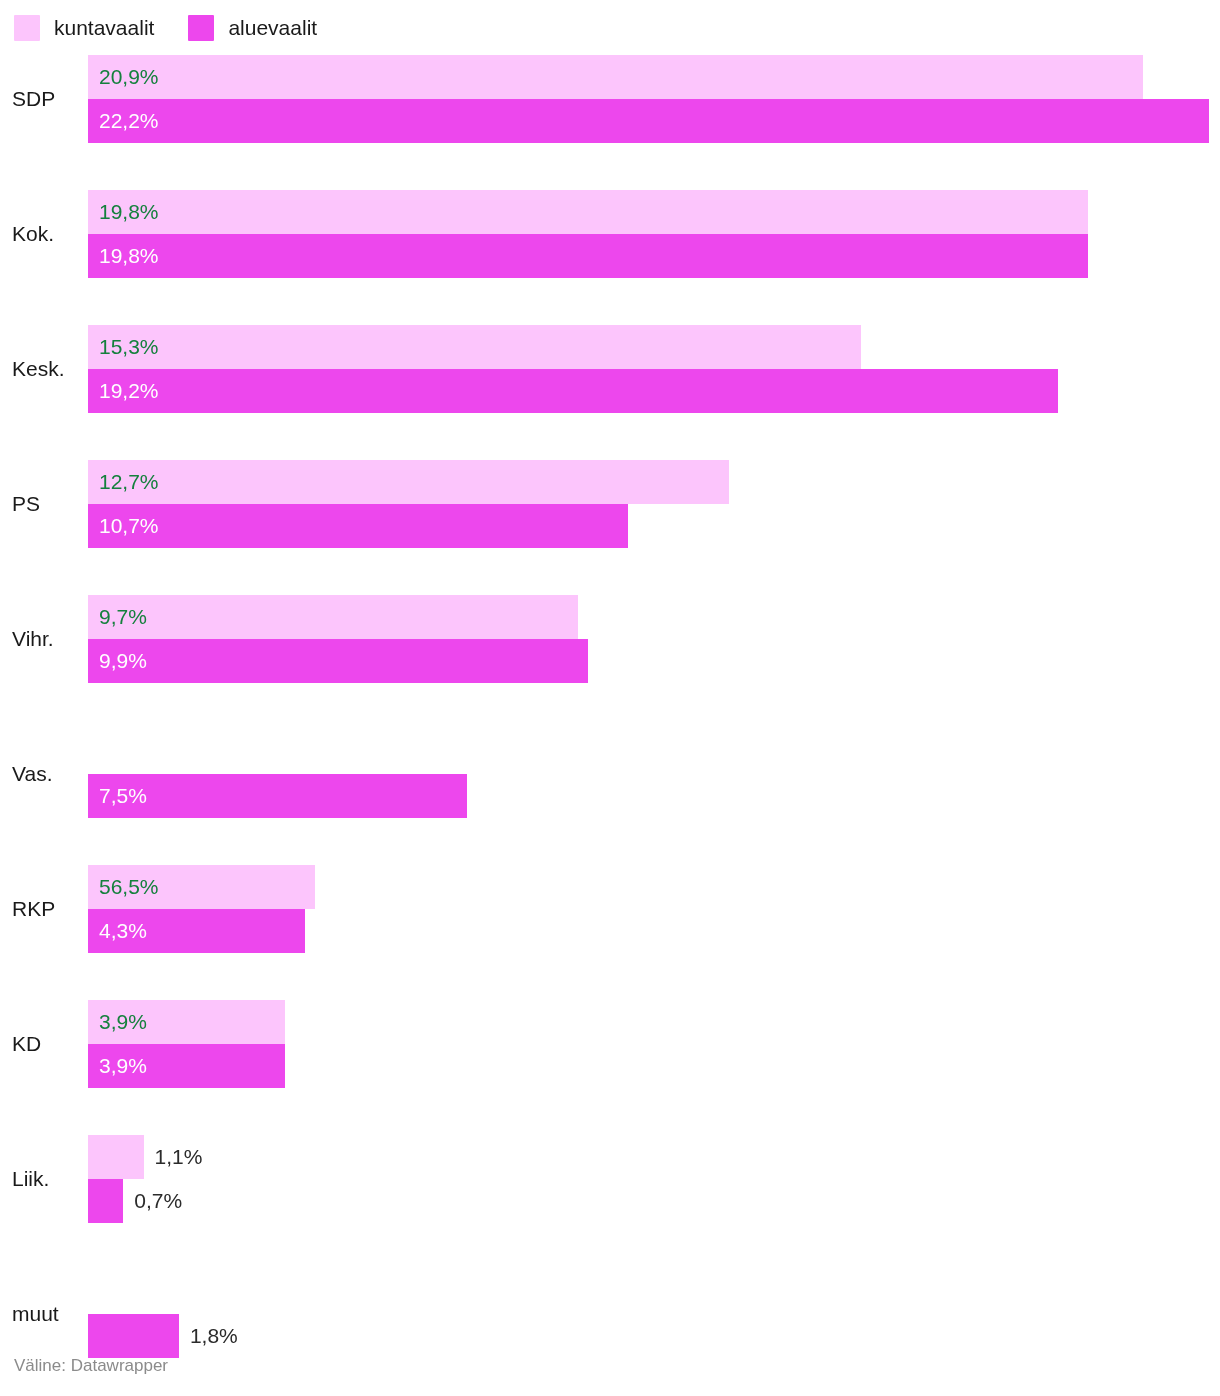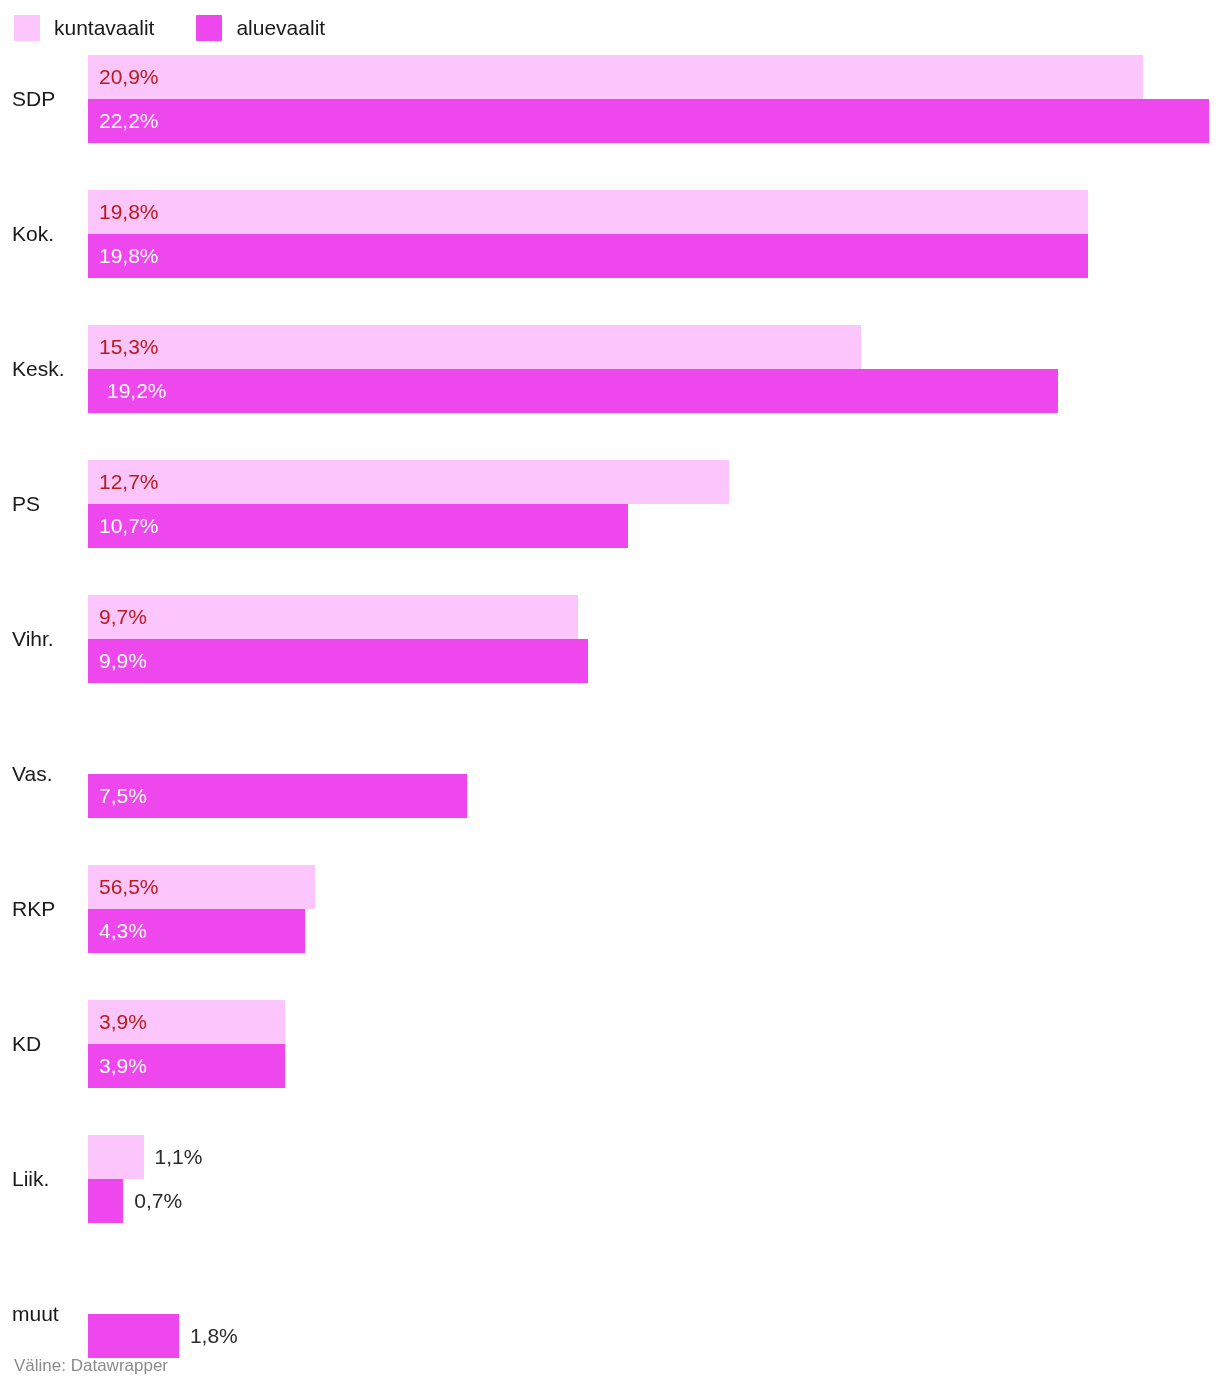--- a/index.html
+++ b/index.html
@@ -17,21 +17,21 @@
   }
 
   
   #legend {
     position: absolute;
     left: 14px;
     top: 12px;
     height: 32px;
     display: flex;
     align-items: center;
-    gap: 8px;
+    gap: 0px;
   }
   .legend-item {
     display: flex;
     align-items: center;
     margin-right: 34px;
   }
   .legend-swatch {
     width: 26px;
     height: 26px;
     flex: 0 0 26px;
@@ -96,21 +96,21 @@
   .bar-value {
     position: absolute;
     top: 0;
     height: 44px;
     display: flex;
     align-items: center;
     font-size: 21px;
     white-space: nowrap;
     pointer-events: none;
   }
-  .bar-value.inside-light { color: #b91c1c; }
+  .bar-value.inside-light { color: #15803d; }
   .bar-value.inside-dark  { color: #ffffff; }
   .bar-value.outside      { color: #2b2b2b; }
 
   
   #footer {
     position: absolute;
     left: 14px;
     top: 1356px;
     font-size: 17px;
     color: #8b8b8b;
@@ -155,21 +155,21 @@
       </div>
     </div>
     <div class="group" style="top: 270px;">
       <div class="cat-label">Kesk.</div>
       <div class="bar-row top">
         <div class="bar light" style="width: 772.65px; background: rgb(252, 197, 252);"></div>
         <div class="bar-value inside-light" style="left: 11px;">15,3%</div>
       </div>
       <div class="bar-row bot">
         <div class="bar dark" style="width: 969.6px; background: rgb(237, 71, 237);"></div>
-        <div class="bar-value inside-dark" style="left: 19px; text-align: right;">19,2%</div>
+        <div class="bar-value inside-dark" style="left: 11px; text-align: right;">19,2%</div>
       </div>
     </div>
     <div class="group" style="top: 405px;">
       <div class="cat-label">PS</div>
       <div class="bar-row top">
         <div class="bar light" style="width: 641.35px; background: rgb(252, 197, 252);"></div>
         <div class="bar-value inside-light" style="left: 11px;">12,7%</div>
       </div>
       <div class="bar-row bot">
         <div class="bar dark" style="width: 540.35px; background: rgb(237, 71, 237);"></div>

